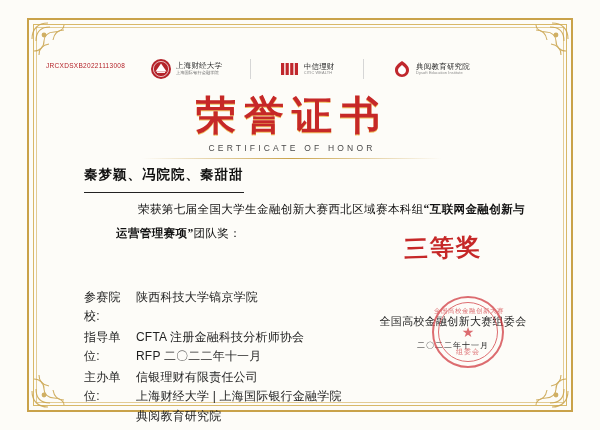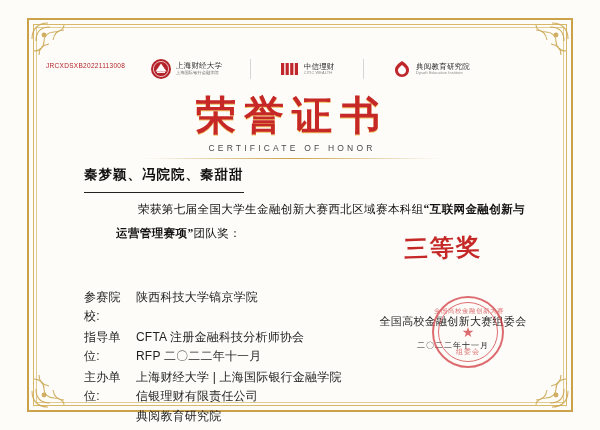--- a/index.html
+++ b/index.html
@@ -410,22 +410,22 @@
       <span class="info-label">指导单位:</span>
       <span class="info-value-group">
         <span class="info-value">CFTA 注册金融科技分析师协会</span>
         <span class="info-value">RFP 二〇二二年十一月</span>
       </span>
     </div>
 
     <div class="info-row">
       <span class="info-label">主办单位:</span>
       <span class="info-value-group">
+        <span class="info-value">信银理财有限责任公司</span>
         <span class="info-value">上海财经大学 | 上海国际银行金融学院</span>
-        <span class="info-value">信银理财有限责任公司</span>
         <span class="info-value">典阅教育研究院</span>
       </span>
     </div>
 
   </div>
 
   <div class="signature">
     <div class="sign-org">全国高校金融创新大赛组委会</div>
     <div class="sign-date">二〇二二年十一月</div>
   </div>

